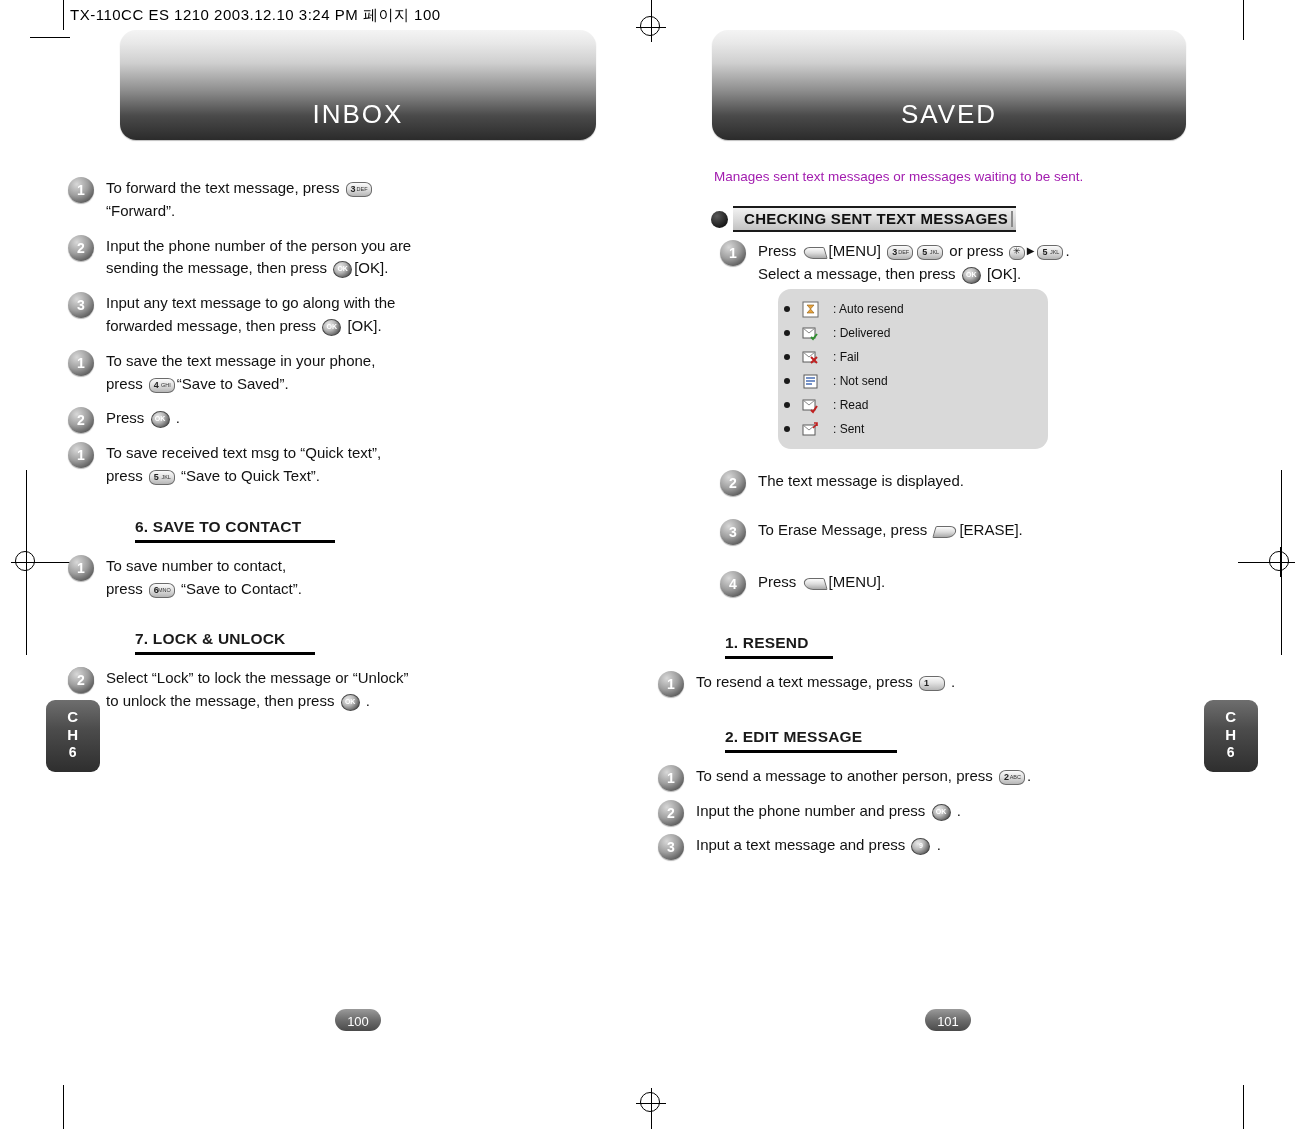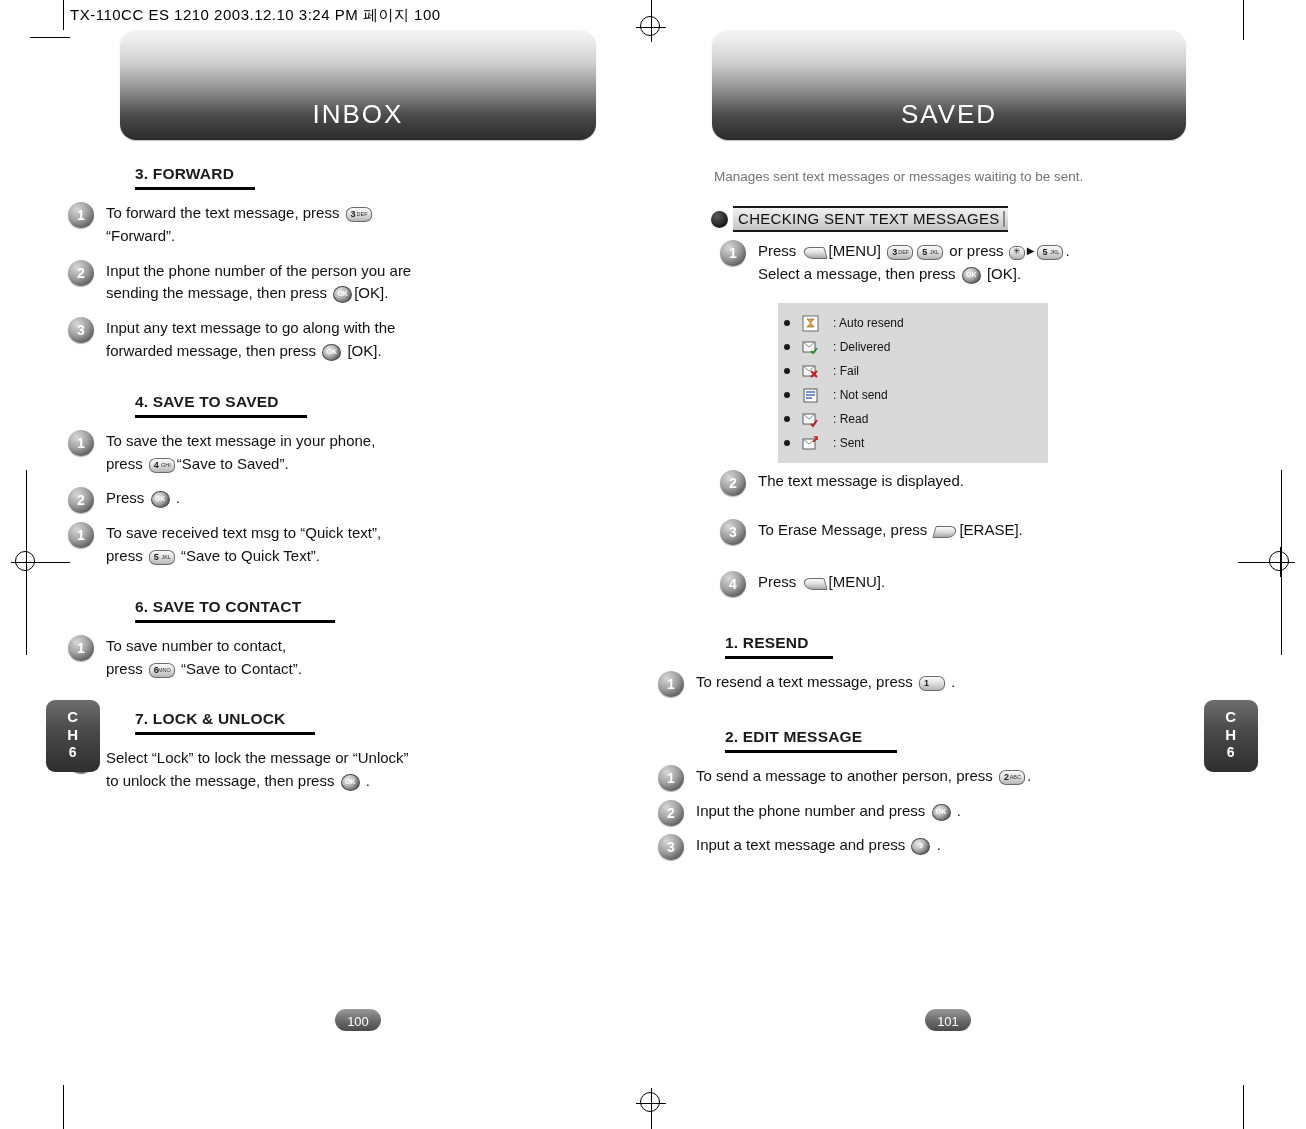--- a/index.html
+++ b/index.html
@@ -224,43 +224,43 @@
     font-size: 10px;
     vertical-align: 2px;
     margin: 0 1px;
     color: #111;
   }
 
   
   .intro {
     position: absolute;
     font-size: 13.5px;
-    color: #737373;
+    color: #a21caf;
   }
 
   
   .bullet-head {
     position: absolute;
     display: flex;
     align-items: center;
   }
   .bullet-dot {
     width: 17px;
     height: 17px;
     border-radius: 50%;
     background: radial-gradient(circle at 35% 30%, #5a5a5a 0%, #1a1a1a 70%);
     margin-right: 5px;
   }
   .bullet-label {
     background: linear-gradient(to bottom, #f2f2f2 0%, #d9d9d9 55%, #c2c2c2 100%);
     border-top: 2px solid #1a1a1a;
     border-bottom: 2px solid #1a1a1a;
-    padding: 2px 8px 3px 5px;
+    padding: 2px 8px 3px 11px;
     font-size: 15px;
-    font-weight: normal;
+    font-weight: bold;
     letter-spacing: 0.3px;
     color: #111;
     position: relative;
   }
   .bullet-label::after {
     content: "";
     position: absolute;
     right: 3px;
     top: 3px;
     bottom: 3px;
@@ -371,27 +371,25 @@
 </div>
 
 <div class="doc-header">TX-110CC ES 1210  2003.12.10 3:24 PM  페이지 100</div>
 
 <div class="banner" style="left:120px; top:30px; width:476px;">
   <div class="banner-title">INBOX</div>
 </div>
 
 <div style="position:absolute; left:60px; top:165px; width:560px;">
   <div id="left-sections">
-      <div class="sect" style="margin-top: 0px;"><div class="sect-title">3. FORWARD</div><div class="sect-rule" style="width: 120px;"></div></div>
       <div style="margin-top: 6px;">
         <div class="step" style="margin-top: 12px;"><span class="step-num">1</span><span>To forward the text message, press <span class="key"><span class="k-main">3</span><span class="k-sub">DEF</span></span> <br>“Forward”.</span></div>
         <div class="step" style="margin-top: 12px;"><span class="step-num">2</span><span>Input the phone number of the person you are<br>sending the message, then press <span class="key-round"><span>OK</span></span>[OK].</span></div>
         <div class="step" style="margin-top: 12px;"><span class="step-num">3</span><span>Input any text message to go along with the<br>forwarded message, then press <span class="key-round"><span>OK</span></span> [OK].</span></div>
       </div>
-      <div class="sect" style="margin-top: 30px;"><div class="sect-title">4. SAVE TO SAVED</div><div class="sect-rule" style="width: 172px;"></div></div>
       <div style="margin-top: 6px;">
         <div class="step" style="margin-top: 12px;"><span class="step-num">1</span><span>To save the text message in your phone,<br>press <span class="key"><span class="k-main">4</span><span class="k-sub">GHI</span></span>“Save to Saved”.</span></div>
         <div class="step" style="margin-top: 12px;"><span class="step-num">2</span><span>Press <span class="key-round"><span>OK</span></span> .</span></div>
       </div>
       <div style="margin-top: 6px;">
         <div class="step" style="margin-top: 12px;"><span class="step-num">1</span><span>To save received text msg to “Quick text”,<br>press <span class="key"><span class="k-main">5</span><span class="k-sub">JKL</span></span> “Save to Quick Text”.</span></div>
       </div>
       <div class="sect" style="margin-top: 30px;"><div class="sect-title">6. SAVE TO CONTACT</div><div class="sect-rule" style="width: 200px;"></div></div>
       <div style="margin-top: 12px;">
         <div class="step" style="margin-top: 12px;"><span class="step-num">1</span><span>To save number to contact,<br>press <span class="key"><span class="k-main">6</span><span class="k-sub">MNO</span></span> “Save to Contact”.</span></div>
@@ -425,21 +423,21 @@
 
 <div style="position:absolute; left:650px; top:240px; width:560px;">
   <div id="checking-steps" style="position: relative; height: 360px;">
       <div class="step" style="position: absolute; left: 62px; top: 0px; margin-top: 0px; width: 480px;"><span class="step-num">1</span><span>Press <span class="key-soft left"><span class="blade"></span></span>[MENU] <span class="key"><span class="k-main">3</span><span class="k-sub">DEF</span></span><span class="key"><span class="k-main">5</span><span class="k-sub">JKL</span></span> or press <span class="key-star"></span><span class="arrow-glyph">▶</span><span class="key"><span class="k-main">5</span><span class="k-sub">JKL</span></span>.<br>Select a message, then press <span class="key-round"><span>OK</span></span> [OK].</span></div>
       <div class="step" style="position: absolute; left: 62px; top: 230px; margin-top: 0px; width: 480px;"><span class="step-num">2</span><span>The text message is displayed.</span></div>
       <div class="step" style="position: absolute; left: 62px; top: 279px; margin-top: 0px; width: 480px;"><span class="step-num">3</span><span>To Erase Message, press <span class="key-soft right"><span class="blade"></span></span>[ERASE].</span></div>
       <div class="step" style="position: absolute; left: 62px; top: 331px; margin-top: 0px; width: 480px;"><span class="step-num">4</span><span>Press <span class="key-soft left"><span class="blade"></span></span>[MENU].</span></div>
     </div>
 </div>
 
-<div class="legend" style="left:778px; top:303px;">
+<div class="legend" style="left:778px; top:289px;border-radius:13px;">
   <div id="legend-rows">
       <div class="legend-row">
         <span class="legend-bullet"></span>
         <span class="legend-icon"><svg width="17" height="17" viewBox="0 0 17 17">
             <rect x="1" y="1" width="15" height="15" fill="#fff" stroke="#6a6a6a"></rect>
             <path d="M5 4h7l-3.5 4 3.5 4H5l3.5-4z" fill="#e8a33d" stroke="#8a5a12" stroke-width="0.6"></path>
           </svg></span>
         <span class="legend-text">: Auto resend</span>
       </div>
       <div class="legend-row">

